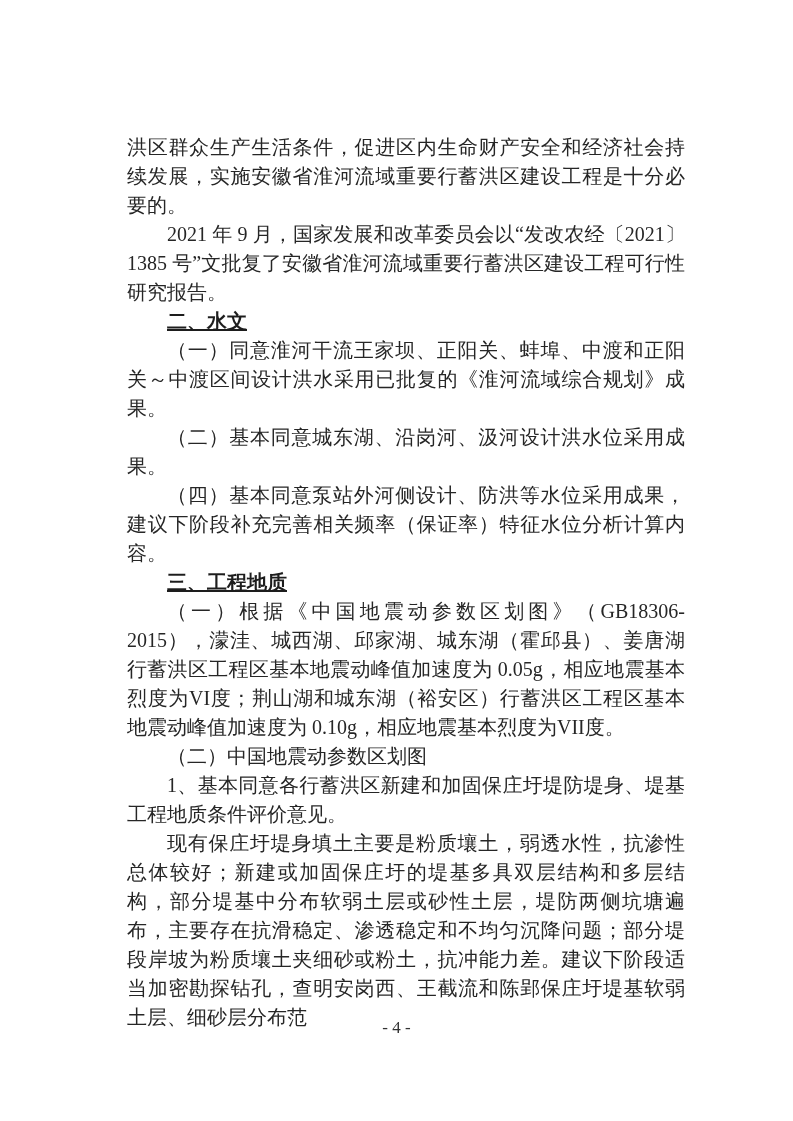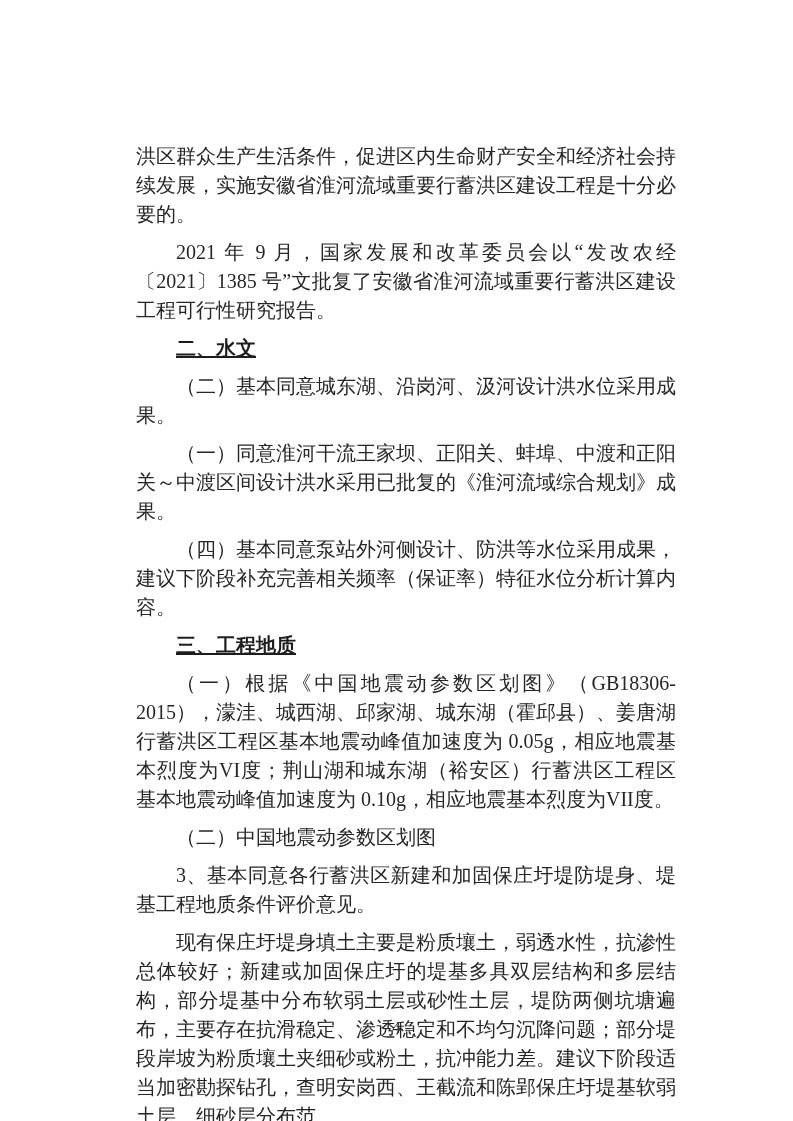--- a/index.html
+++ b/index.html
@@ -19,21 +19,21 @@
     left: 127px; top: 133px;
     width: 558px;
     color: #262626;
     font-size: 20px;
     line-height: 29px;
     text-align: justify;
     text-justify: inter-ideograph;
     letter-spacing: 0px;
   }
   .content p.para {
-    margin: 9px;
+    margin: 0;
     padding: 0;
   }
   .content p.indent { text-indent: 2em; }
   .content p.heading {
     font-weight: 700;
     font-family: "Liberation Sans", sans-serif;
     color: #1d1d1d;
     text-decoration: underline;
   }
   .footer {
@@ -48,25 +48,25 @@
 </style>
 </head>
 <body>
 
 <div class="page">
 
   <div class="content">
     <p class="para">洪区群众生产生活条件，促进区内生命财产安全和经济社会持续发展，实施安徽省淮河流域重要行蓄洪区建设工程是十分必要的。</p>
     <p class="para indent">2021 年 9 月，国家发展和改革委员会以“发改农经〔2021〕1385 号”文批复了安徽省淮河流域重要行蓄洪区建设工程可行性研究报告。</p>
     <p class="para indent heading">二、水文</p>
+    <p class="para indent">（一）同意淮河干流王家坝、正阳关、蚌埠、中渡和正阳关～中渡区间设计洪水采用已批复的《淮河流域综合规划》成果。</p>
     <p class="para indent">（二）基本同意城东湖、沿岗河、汲河设计洪水位采用成果。</p>
-    <p class="para indent">（一）同意淮河干流王家坝、正阳关、蚌埠、中渡和正阳关～中渡区间设计洪水采用已批复的《淮河流域综合规划》成果。</p>
     <p class="para indent">（四）基本同意泵站外河侧设计、防洪等水位采用成果，建议下阶段补充完善相关频率（保证率）特征水位分析计算内容。</p>
     <p class="para indent heading">三、工程地质</p>
     <p class="para indent">（一）根据《中国地震动参数区划图》（GB18306-2015），濛洼、城西湖、邱家湖、城东湖（霍邱县）、姜唐湖行蓄洪区工程区基本地震动峰值加速度为 0.05g，相应地震基本烈度为VI度；荆山湖和城东湖（裕安区）行蓄洪区工程区基本地震动峰值加速度为 0.10g，相应地震基本烈度为VII度。</p>
     <p class="para indent">（二）中国地震动参数区划图</p>
-    <p class="para indent">3、基本同意各行蓄洪区新建和加固保庄圩堤防堤身、堤基工程地质条件评价意见。</p>
+    <p class="para indent">1、基本同意各行蓄洪区新建和加固保庄圩堤防堤身、堤基工程地质条件评价意见。</p>
     <p class="para indent">现有保庄圩堤身填土主要是粉质壤土，弱透水性，抗渗性总体较好；新建或加固保庄圩的堤基多具双层结构和多层结构，部分堤基中分布软弱土层或砂性土层，堤防两侧坑塘遍布，主要存在抗滑稳定、渗透稳定和不均匀沉降问题；部分堤段岸坡为粉质壤土夹细砂或粉土，抗冲能力差。建议下阶段适当加密勘探钻孔，查明安岗西、王截流和陈郢保庄圩堤基软弱土层、细砂层分布范</p>
   </div>
 
   <div class="footer">- 4 -</div>
 
 </div>
 
 </body></html>

